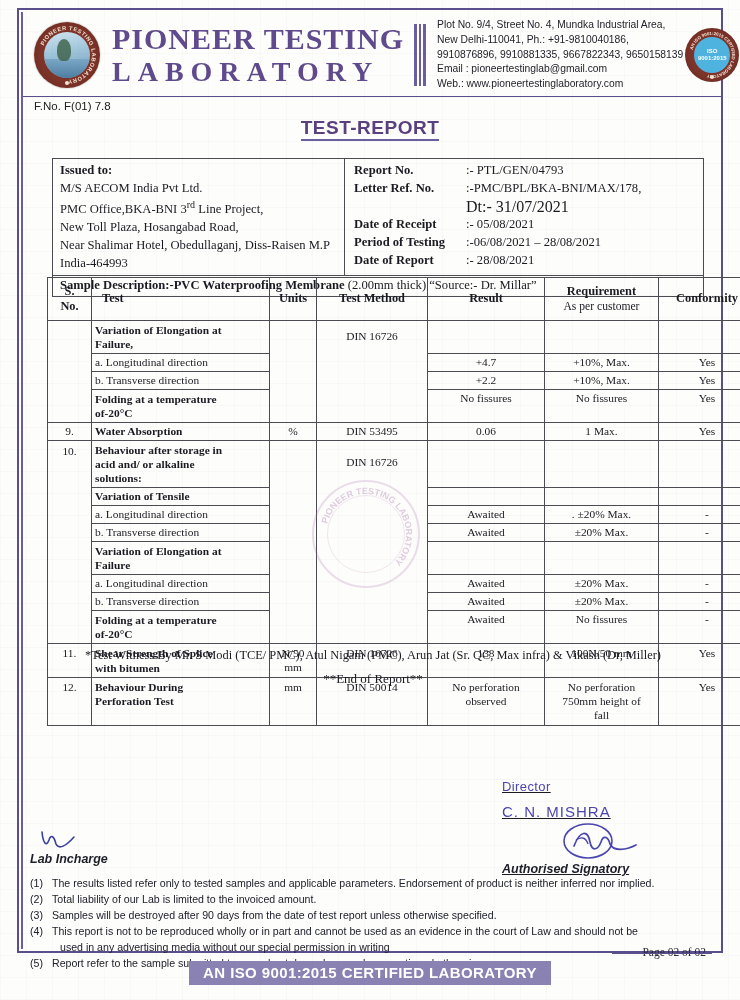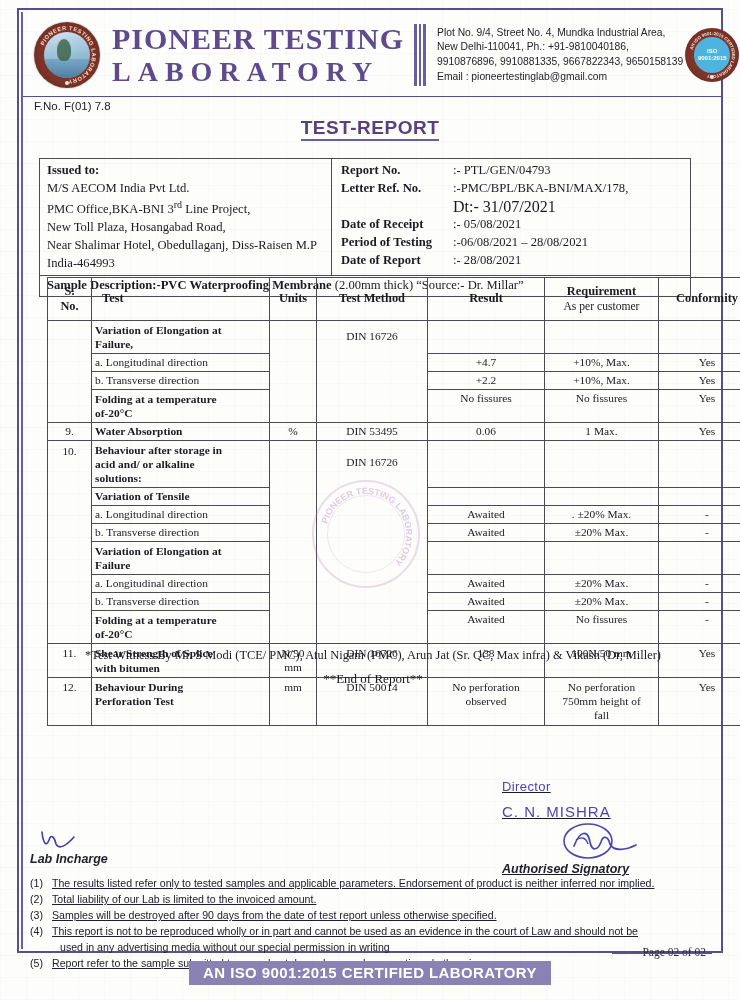--- a/index.html
+++ b/index.html
@@ -182,21 +182,21 @@
     color: #5b4080;
   }
   .title span {
     border-bottom: 2px solid #6a5ea0;
     padding-bottom: 1px;
   }
 
   
   .info-box {
     position: absolute;
-    left: 39px; top: 158px;
+    left: 52px; top: 158px;
     width: 652px;
     border: 1px solid #4b4b52;
     box-sizing: border-box;
   }
   .info-top {
     display: flex;
     border-bottom: 1px solid #4b4b52;
   }
   .issued {
     width: 292px;
@@ -348,21 +348,21 @@
     font-family: "Liberation Sans", sans-serif;
     font-size: 10.6px;
     line-height: 1.52;
     color: #20202c;
   }
   .notes .n { display: flex; }
   .notes .n i {
     font-style: normal;
     flex: 0 0 22px;
   }
-  .notes .n span { flex: 1; text-decoration: underline; }
+  .notes .n span { flex: 1; }
   .notes .cont { padding-left: 30px; }
 
   .pageno {
     position: absolute;
     right: 34px; top: 946px;
     font-size: 11.5px;
     color: #2a2a33;
   }
   .pageno-strike {
     position: absolute;
@@ -451,20 +451,21 @@
       <div class="brand-l2">LABORATORY</div>
     </div>
 
     <div class="brand-bars"></div>
 
     <div class="contact">
       <div>Plot No. 9/4, Street No. 4, Mundka Industrial Area,</div>
       <div>New Delhi-110041, Ph.: +91-9810040186,</div>
       <div>9910876896, 9910881335, 9667822343, 9650158139</div>
       <div>Email : pioneertestinglab@gmail.com</div>
+      <div>Web.: www.pioneertestinglaboratory.com</div>
     </div>
 
     <div class="iso-seal">
       <div class="iso-outer"></div>
       <svg class="logo-ring-text" viewBox="0 0 54 54">
         <defs>
             <path id="isop" d="M 27,27 m -20,0 a 20,20 0 1,1 40,0 a 20,20 0 1,1 -40,0"></path>
           </defs>
         <text font-family="Liberation Sans, sans-serif" font-size="4.4" font-weight="bold" fill="#f3e3d2">
           <textPath href="#isop" startOffset="4%">AN ISO 9001:2015 CERTIFIED LABORATORY</textPath>

